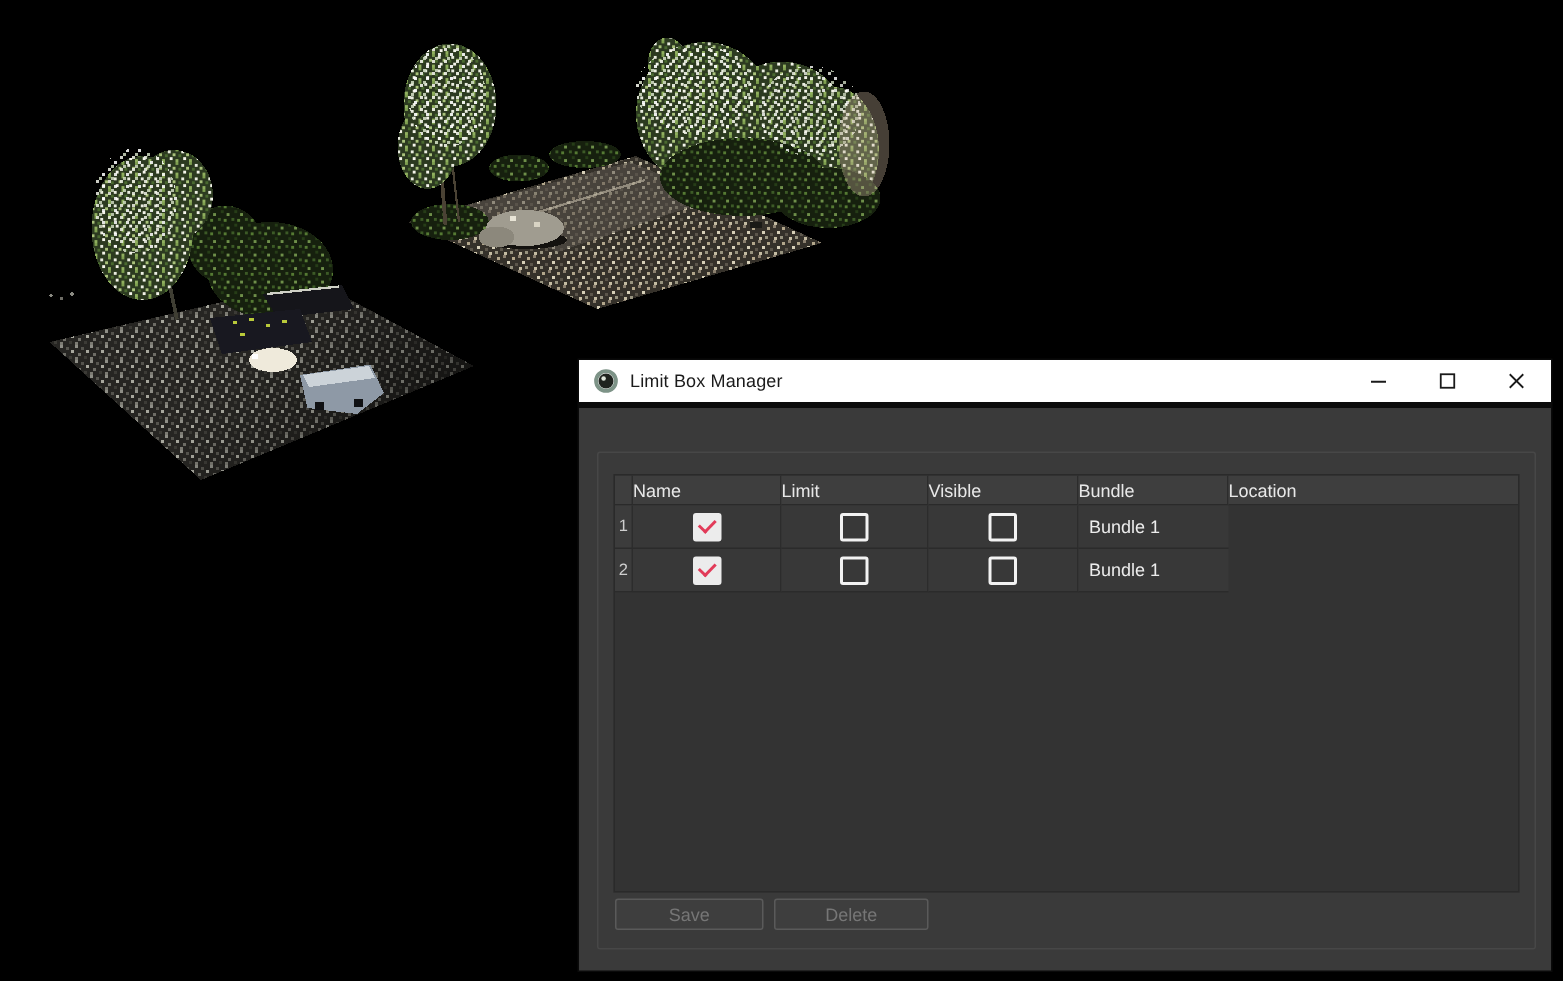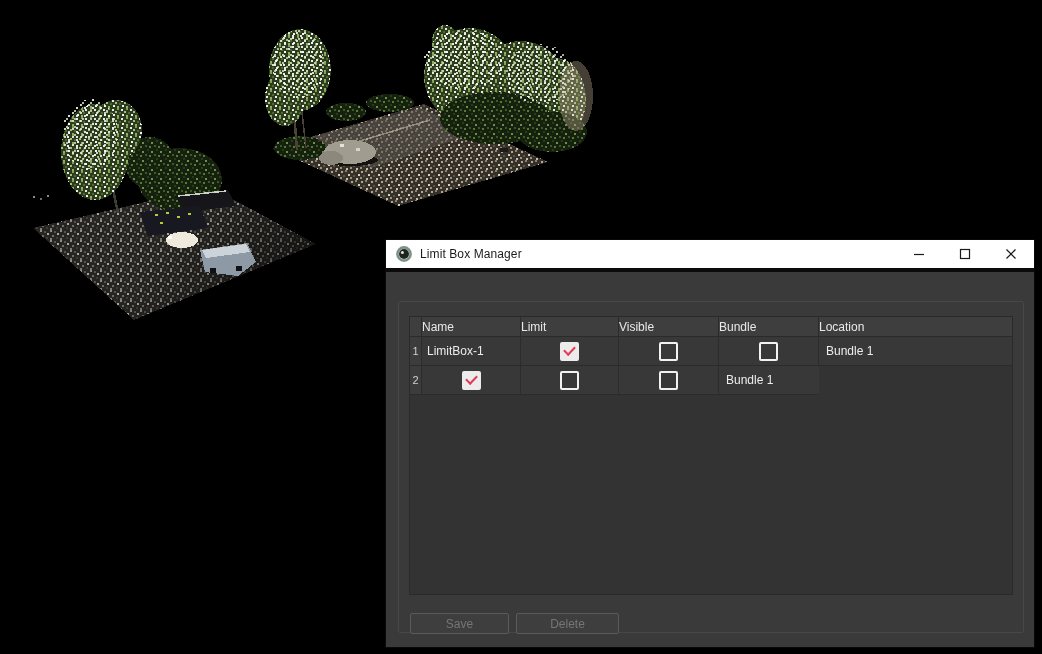--- a/index.html
+++ b/index.html
@@ -69,21 +69,21 @@
   }
   .cb.checked{background:#ececec;border-color:#ececec;}
   .cb.checked::after{
     content:"";position:absolute;left:2px;top:2.5px;width:9px;height:5px;
     border-left:2.5px solid #e23b59;border-bottom:2.5px solid #e23b59;
     transform:rotate(-46deg);
   }
 
   
   .btn{
-    position:absolute;top:373px;height:21px;box-sizing:border-box;
+    position:absolute;top:359px;height:21px;box-sizing:border-box;
     background:#3e3e3e;border:1px solid #5a5a5a;border-radius:2px;
     color:#767676;font-size:12px;font-family:"Liberation Sans",sans-serif;
     display:flex;align-items:center;justify-content:center;padding:0;
   }
   #save-btn{left:24px;width:99px;}
   #delete-btn{left:130px;width:103px;}
 </style>
 </head>
 <body>
 
@@ -237,21 +237,20 @@
       <div class="hcell"></div>
       <div class="hcell">Name</div>
       <div class="hcell">Limit</div>
       <div class="hcell">Visible</div>
       <div class="hcell">Bundle</div>
       <div class="hcell">Location</div>
     </div>
 
     <div class="trow tbodyrow">
       <div class="cell gutter">1</div>
-      <div class="cell namecell">LimitBox-1</div>
       <div class="cell ckcell">
         <div class="cb checked"></div>
       </div>
       <div class="cell ckcell">
         <div class="cb"></div>
       </div>
       <div class="cell ckcell">
         <div class="cb"></div>
       </div>
       <div class="cell loccell">Bundle 1</div>

